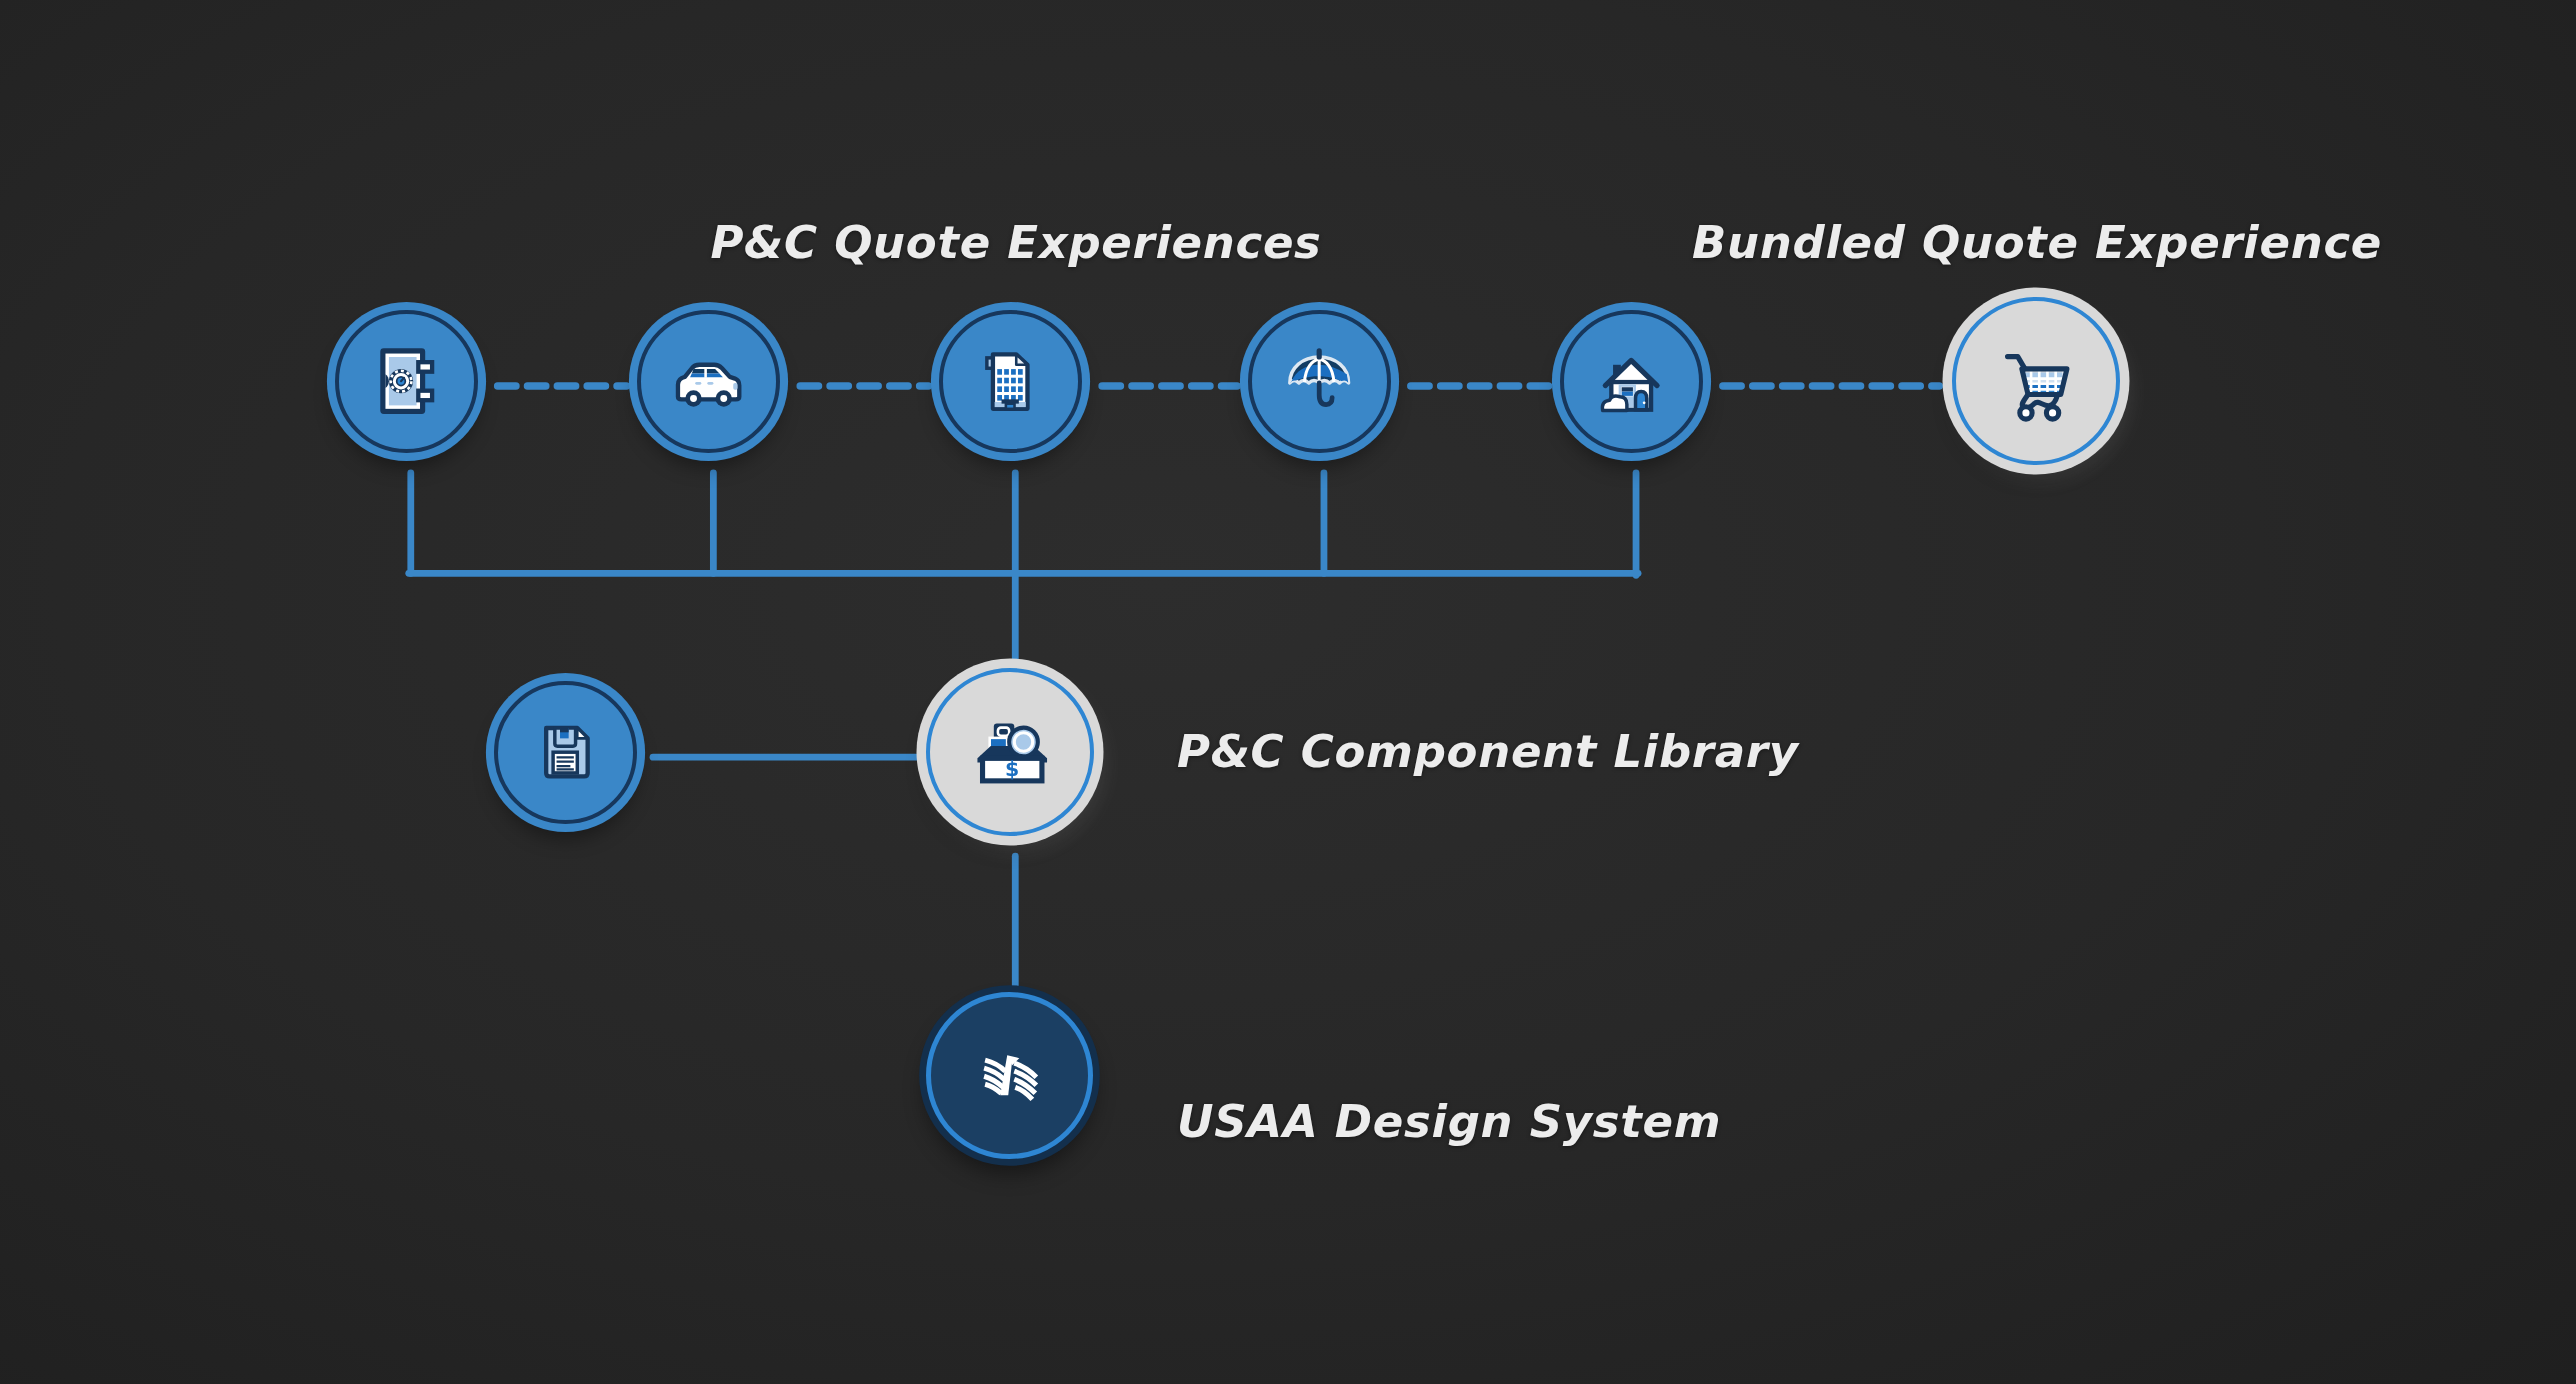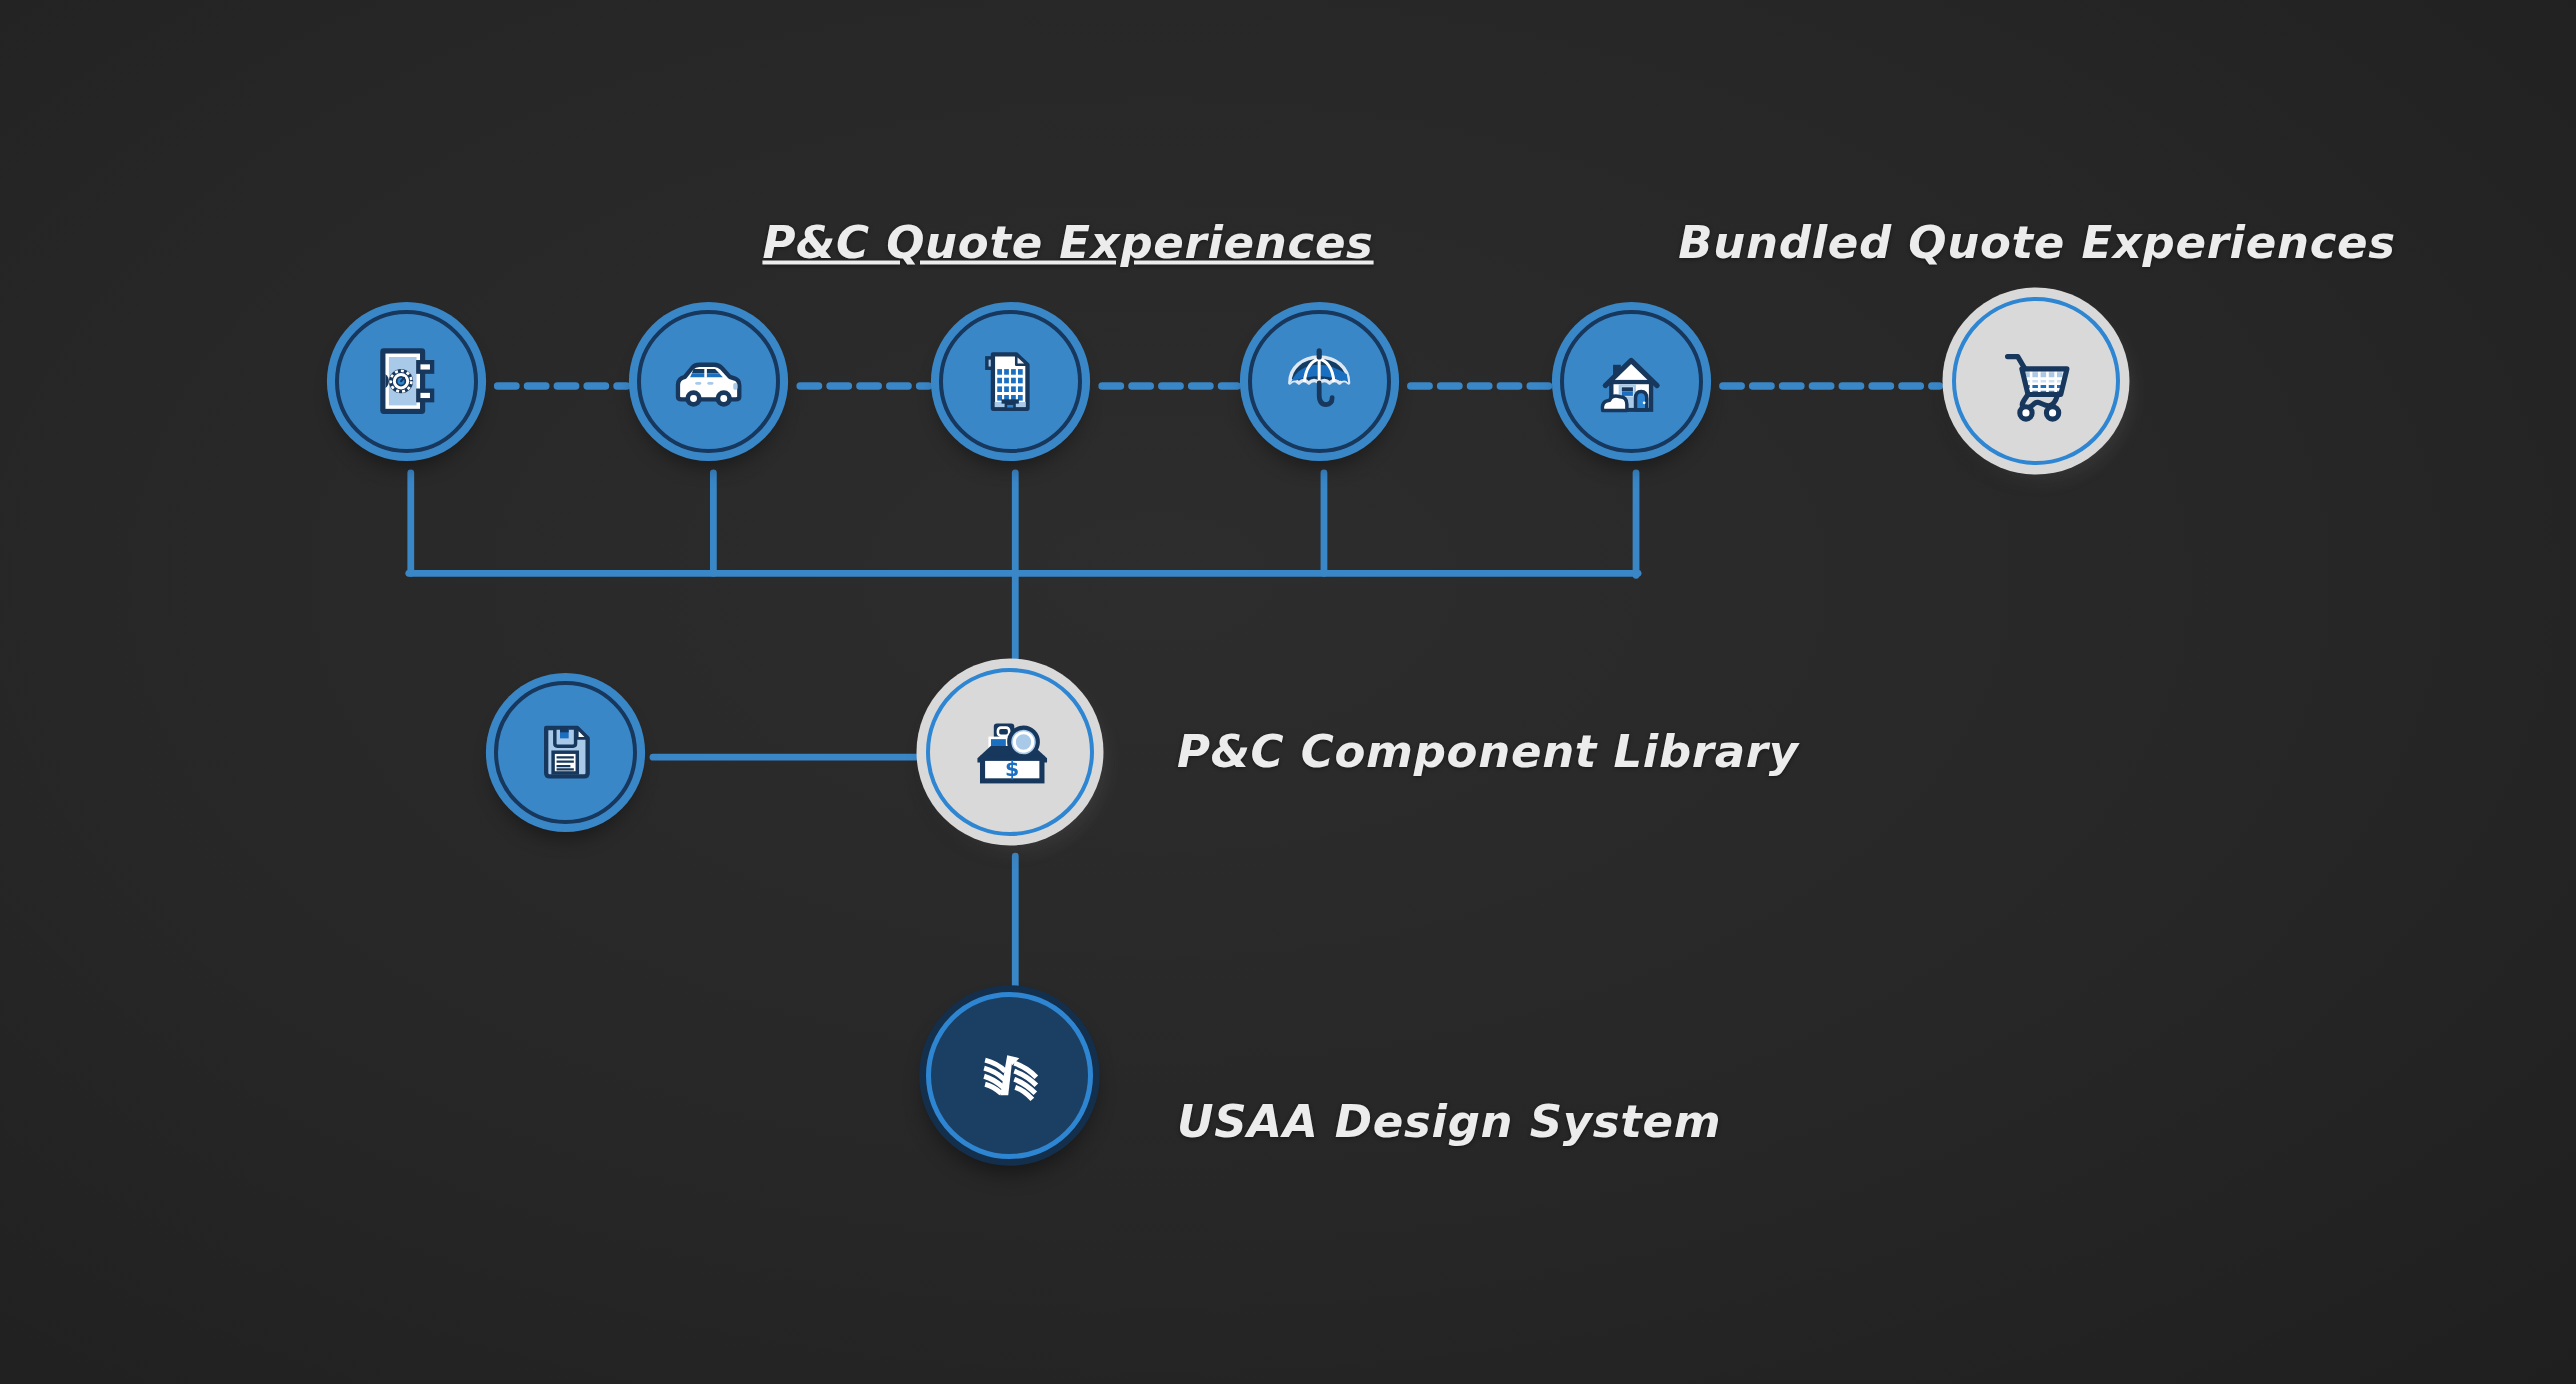--- a/index.html
+++ b/index.html
@@ -57,22 +57,22 @@
     <line class="wire" x1="605" y1="697" x2="605" y2="845"></line>
     <line class="wire" x1="1051" y1="697" x2="1051" y2="845"></line>
     <line class="wire" x1="1496" y1="697" x2="1496" y2="978"></line>
     <line class="wire" x1="1951" y1="697" x2="1951" y2="845"></line>
     <line class="wire" x1="2411" y1="697" x2="2411" y2="848"></line>
     <line class="wire" x1="602" y1="845" x2="2414" y2="845"></line>
     <line class="wire" x1="1496" y1="1262" x2="1496" y2="1455"></line>
     <line class="wire" x1="962" y1="1116" x2="1358" y2="1116"></line>
   </svg>
 
-  <div class="hand title" style="left:1068px; top:242px;text-decoration:underline;">P&amp;C Quote Experiences</div>
-  <div class="hand title" style="left:2037px; top:242px;">Bundled Quote Experiences</div>
+  <div class="hand title" style="left:1016px; top:242px;">P&amp;C Quote Experiences</div>
+  <div class="hand title" style="left:2037px; top:242px;">Bundled Quote Experience</div>
 
   <div class="node node-blue" style="left:335px; top:310px;">
     <svg viewBox="0 0 100 100">
       <rect x="20" y="12" width="52" height="76" rx="4" fill="#17375c"></rect>
       <rect x="26" y="18" width="40" height="64" fill="#ffffff"></rect>
       <rect x="30" y="22" width="32" height="56" fill="#a9c9e9"></rect>
       <path d="M26,42 a10,10 0 0 1 0,16 Z" fill="#17375c"></path>
       <rect x="64" y="28" width="16" height="11" fill="#ffffff" stroke="#17375c" stroke-width="5"></rect>
       <rect x="64" y="61" width="16" height="11" fill="#ffffff" stroke="#17375c" stroke-width="5"></rect>
       <circle cx="44" cy="50" r="14" fill="#17375c"></circle>

